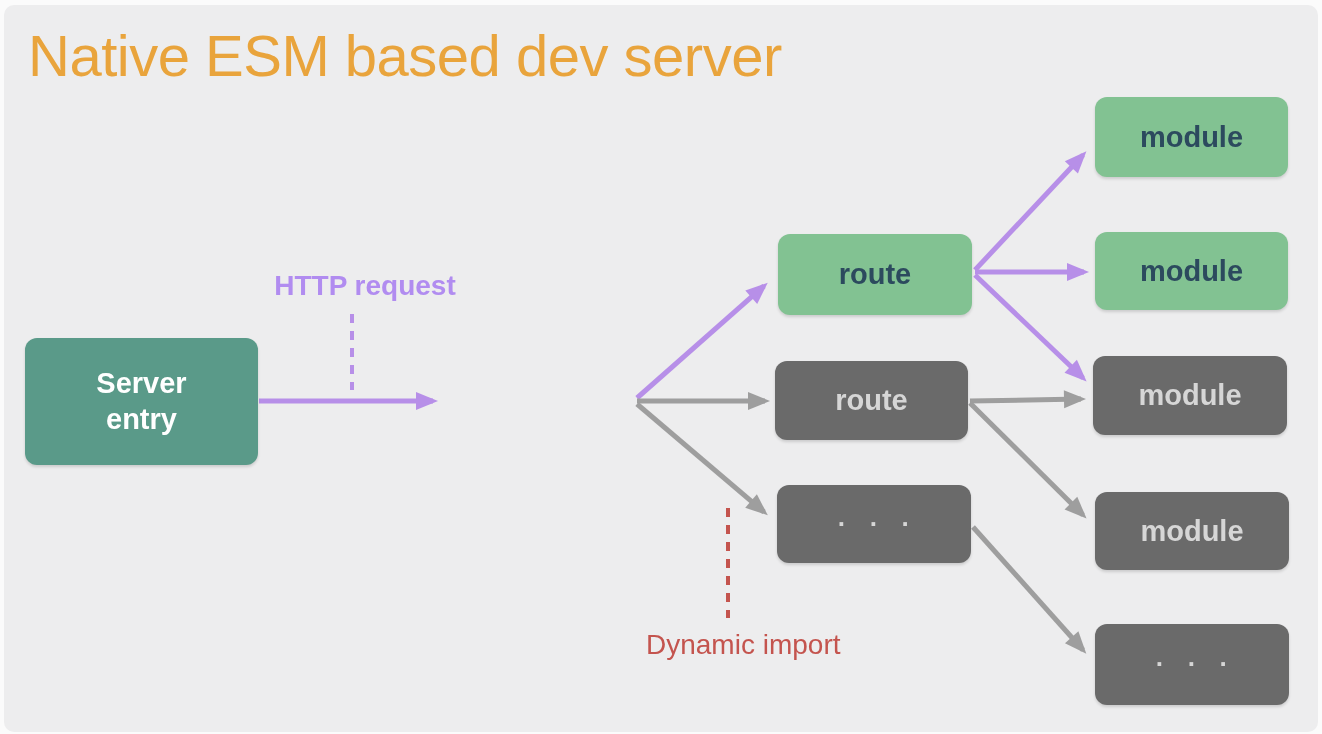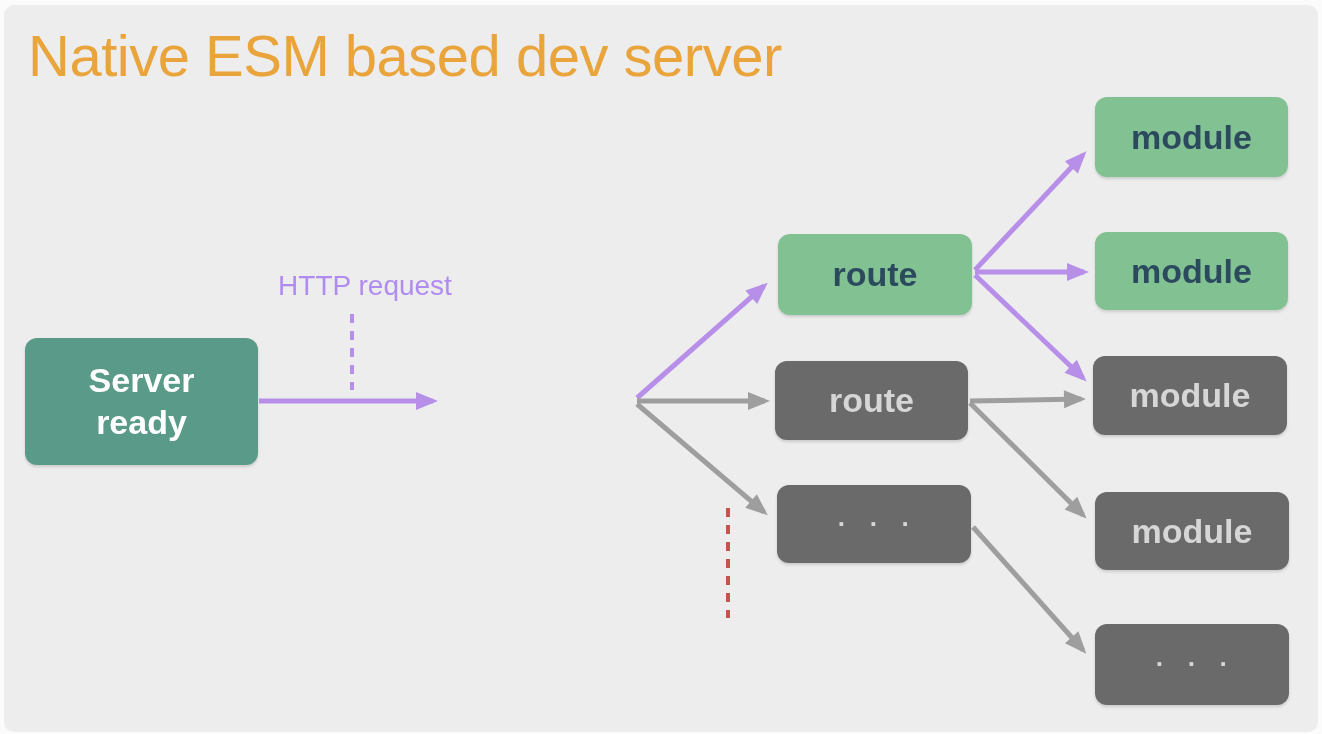--- a/index.html
+++ b/index.html
@@ -1,30 +1,30 @@
 <!DOCTYPE html>
 <html><head>
 <meta charset="utf-8">
 <style>
   html,body{margin:0;padding:0;background:#ffffff;width:1322px;height:734px;overflow:hidden;
     font-family:"Liberation Sans","DejaVu Sans",sans-serif;}
   .stage{position:relative;width:1322px;height:734px;background:#fbfbfb;}
   .panel{position:absolute;left:4px;top:5px;right:4px;bottom:2px;background:#EDEDEE;border-radius:10px;}
   .title{position:absolute;left:28px;top:22px;font-size:58px;font-weight:500;letter-spacing:-0.5px;color:#E9A43C;white-space:nowrap;}
   .node{position:absolute;display:flex;align-items:center;justify-content:center;
-        border-radius:12px;font-weight:700;font-size:34px;text-align:center;
+        border-radius:12px;font-weight:700;font-size:29px;text-align:center;
         box-shadow:0 2px 3px rgba(0,0,0,0.14);}
   .teal{background:#5A9A89;color:#ffffff;}
   .lime{background:#CDE794;color:#2C4A5E;box-shadow:none;}
   .green{background:#82C292;color:#2C4A5E;}
   .dark{background:#6A6A6A;color:#D6D6D6;}
   .prewrap{white-space:pre-line;line-height:1.22;}
   .dots{font-size:26px;letter-spacing:8px;text-indent:8px;}
   .ann{position:absolute;font-size:28px;font-weight:400;line-height:1.22;}
-  .ann-http{left:270px;top:269px;width:190px;text-align:center;color:#B18CF0;}
+  .ann-http{left:270px;top:269px;width:190px;text-align:center;color:#B18CF0;font-weight:bold;}
   .ann-dyn{left:646px;top:628px;text-align:left;color:#C4544E;}
   svg.wires{position:absolute;left:0;top:0;width:1322px;height:734px;pointer-events:none;}
 </style>
 </head>
 <body>
 
 <div class="stage">
   <div class="panel"></div>
 
   <div class="title">Native ESM based dev server</div>
@@ -48,21 +48,21 @@
     <line x1="975" y1="275" x2="1083" y2="378" stroke="#B78FE8" stroke-width="5" marker-end="url(#ah-purple)"></line>
     <line x1="970" y1="401" x2="1081" y2="399" stroke="#9E9E9E" stroke-width="5" marker-end="url(#ah-gray)"></line>
     <line x1="970" y1="403" x2="1083" y2="515" stroke="#9E9E9E" stroke-width="5" marker-end="url(#ah-gray)"></line>
     <line x1="973" y1="527" x2="1083" y2="650" stroke="#9E9E9E" stroke-width="5" marker-end="url(#ah-gray)"></line>
 
     <line x1="352" y1="314" x2="352" y2="390" stroke="#B78FE8" stroke-width="4" stroke-dasharray="9 8"></line>
     <line x1="728" y1="508" x2="728" y2="618" stroke="#C4544E" stroke-width="4" stroke-dasharray="9 8"></line>
   </svg>
 
   <div class="node teal prewrap" style="left:25px;top:338px;width:233px;height:127px;">Server
-ready</div>
+entry</div>
 
 
   <div class="node green" style="left:778px;top:234px;width:194px;height:81px;">route</div>
 
   <div class="node dark" style="left:775px;top:361px;width:193px;height:79px;">route</div>
 
   <div class="node dark dots" style="left:777px;top:485px;width:194px;height:78px;">· · ·</div>
 
   <div class="node green" style="left:1095px;top:97px;width:193px;height:80px;">module</div>
 
@@ -70,14 +70,15 @@
 
   <div class="node dark" style="left:1093px;top:356px;width:194px;height:79px;">module</div>
 
   <div class="node dark" style="left:1095px;top:492px;width:194px;height:78px;">module</div>
 
   <div class="node dark dots" style="left:1095px;top:624px;width:194px;height:81px;">· · ·</div>
 
   <div class="ann ann-http">HTTP request</div>
 
   <div class="ann ann-dyn">
+    <div>Dynamic import</div>
   </div>
 </div>
 
 </body></html>

